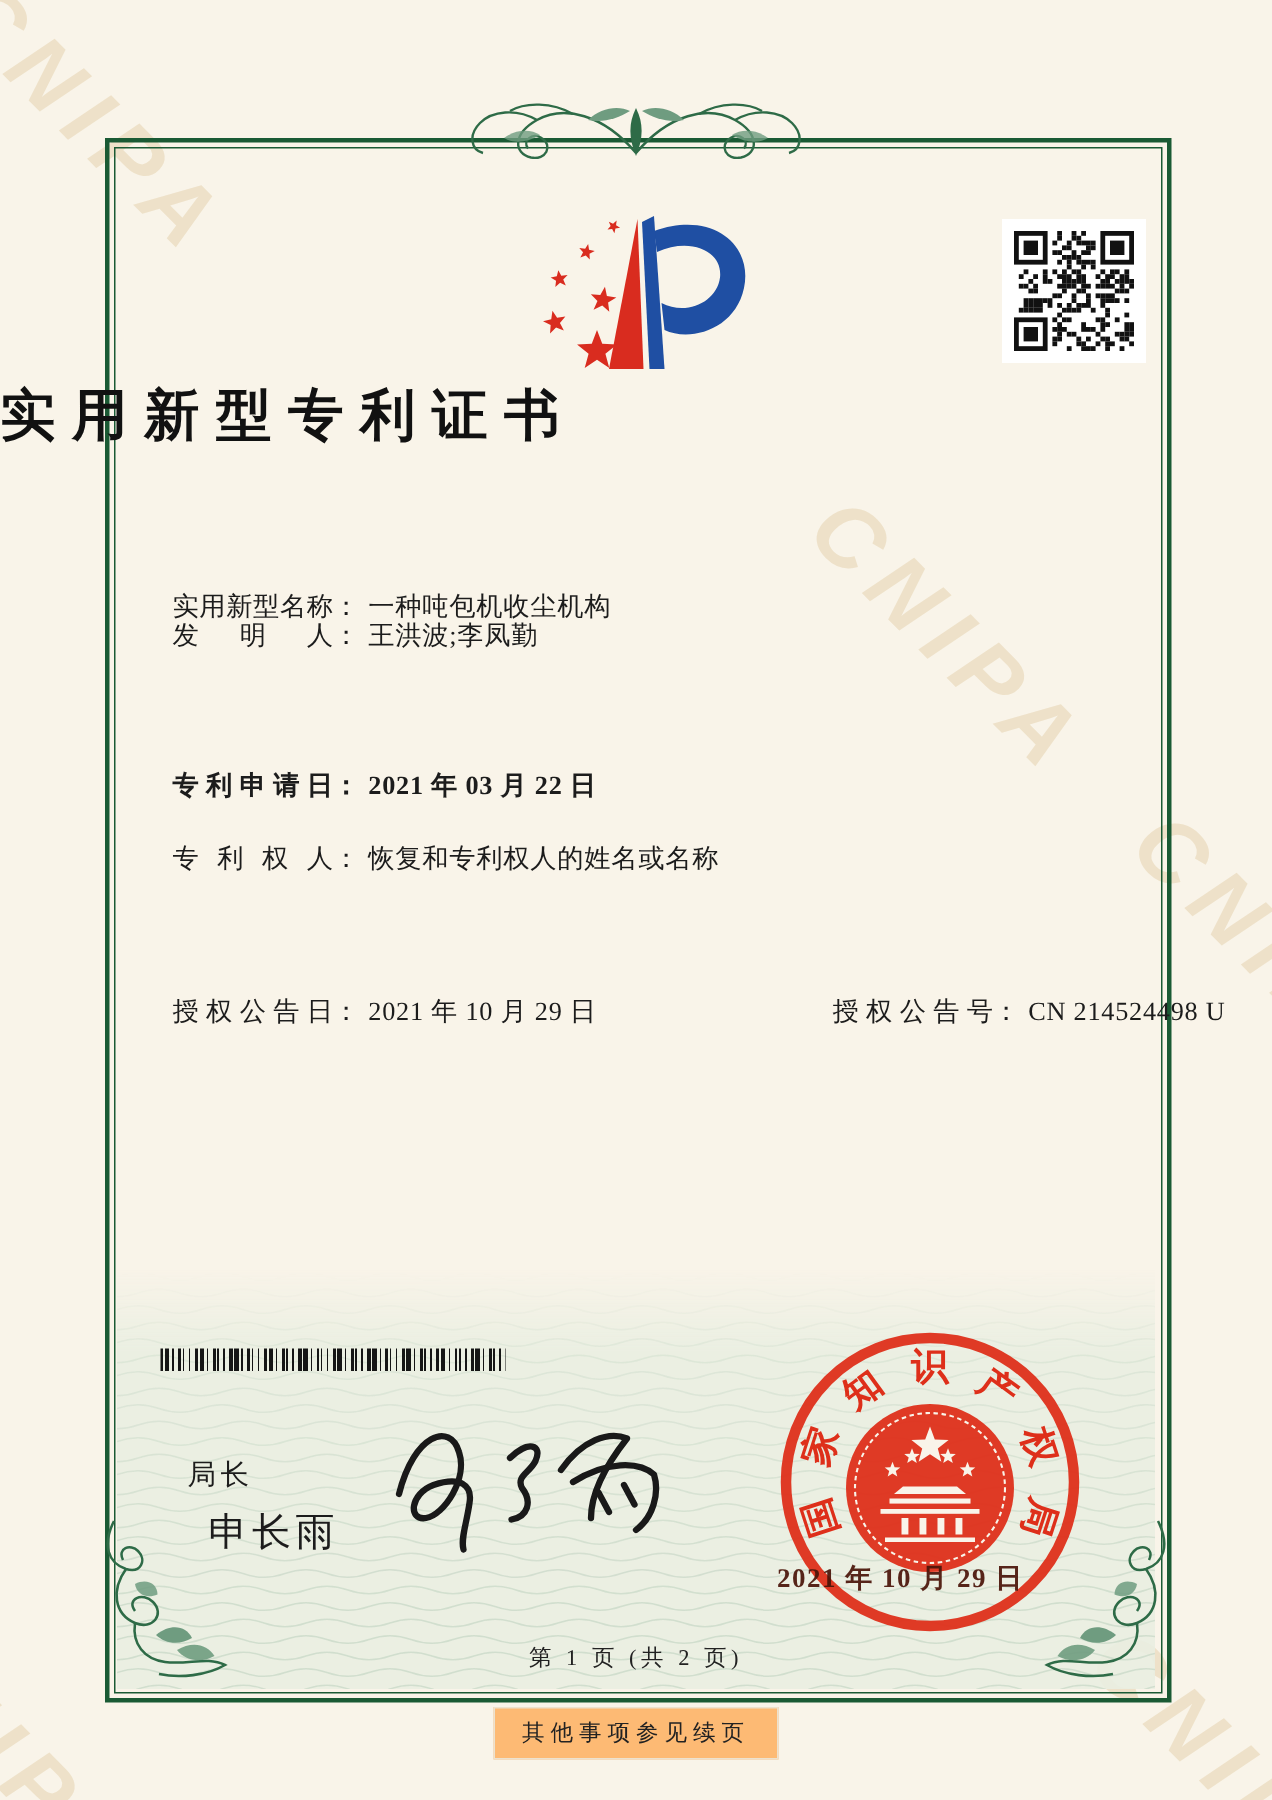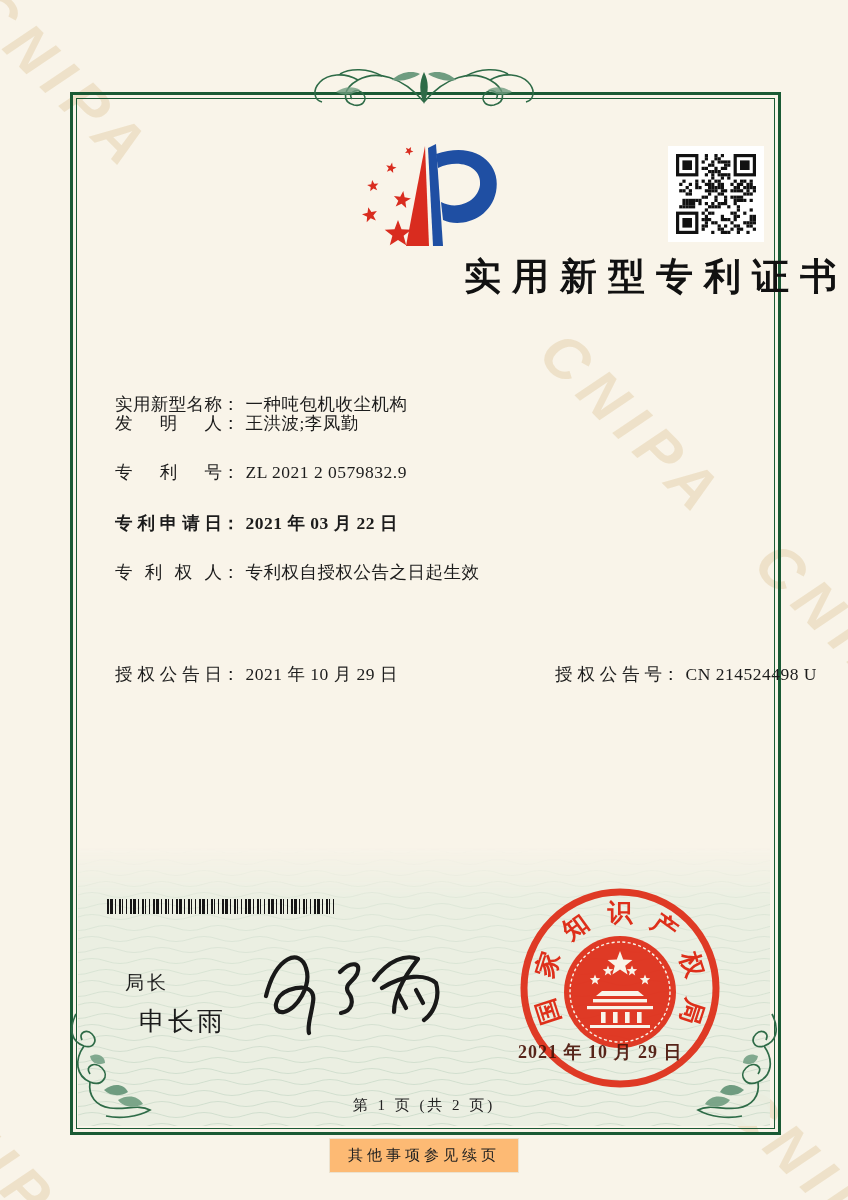--- a/index.html
+++ b/index.html
@@ -18,21 +18,21 @@
     border:3px solid #1a5a34; z-index:3;}
   .frame-inner{position:absolute; inset:3px; border:1px solid #1a5a34;}
   .waves{position:absolute; left:78px; top:846px; width:692px; height:280px; z-index:2;
     -webkit-mask-image:linear-gradient(180deg,transparent 0,#000 55px);
     mask-image:linear-gradient(180deg,transparent 0,#000 55px);}
   .ornament{position:absolute; z-index:4;}
   .cert-no{position:absolute; left:115px; top:150px; font-size:17px; letter-spacing:1px; z-index:5;}
   .logo{position:absolute; left:346px; top:138px; width:164px; height:116px; z-index:5;}
   .qr{position:absolute; left:668px; top:146px; width:96px; height:96px; background:#fff; z-index:5;}
   .qr svg{position:absolute; left:4px; top:4px;}
-  .title{position:absolute; left:0; right:0; top:252px; text-align:right; font-size:37px;
+  .title{position:absolute; left:0; right:0; top:252px; text-align:left; font-size:37px;
     font-weight:bold; letter-spacing:11px; z-index:5; color:#111;font-family:Liberation Mono, monospace;}
   .frow{position:absolute; left:115px; font-size:17.5px; z-index:5; white-space:nowrap;}
   .f-label{display:inline-block; width:107px; text-align:justify; text-align-last:justify; vertical-align:top;}
   .f-colon{display:inline-block; margin-right:6px;}
   .f-value{letter-spacing:.5px;}
   .grant-right{position:absolute; left:440px; top:0; white-space:nowrap;}
   .paras{position:absolute; left:100px; top:699px; width:650px; font-size:17px;
     line-height:26px; text-align:justify; z-index:5;}
   .paras p{margin:0; text-indent:2em;}
   .barcode{position:absolute; left:107px; top:899px; width:230px; height:15px; z-index:5;
@@ -353,28 +353,25 @@
       </svg>
     </div>
   <div class="title">实用新型专利证书</div>
 
   <div class="frow" style="top:358px;margin-top:34px;">
     <span class="f-label">实用新型名称</span><span class="f-colon">：</span><span class="f-value">一种吨包机收尘机构</span>
   </div>
   <div class="frow" style="top:411px;">
     <span class="f-label">发明人</span><span class="f-colon">：</span><span class="f-value">王洪波;李凤勤</span>
   </div>
-  <div class="frow" style="top:460px;">
-    <span class="f-label">专利号</span><span class="f-colon">：</span><span class="f-value">ZL 2021 2 0579832.9</span>
-  </div>
   <div class="frow" style="top:511px;font-weight:bold;">
     <span class="f-label">专利申请日</span><span class="f-colon">：</span><span class="f-value">2021 年 03 月 22 日</span>
   </div>
   <div class="frow" style="top:560px;">
-    <span class="f-label">专利权人</span><span class="f-colon">：</span><span class="f-value">专利权自授权公告之日起生效</span>
+    <span class="f-label">专利权人</span><span class="f-colon">：</span><span class="f-value">恢复和专利权人的姓名或名称</span>
   </div>
 
   <div class="frow" style="top:662px; width:660px;">
     <span class="f-label">授权公告日</span><span class="f-colon">：</span><span class="f-value">2021 年 10 月 29 日</span>
     <span class="grant-right">
       <span class="f-label">授权公告号</span><span class="f-colon">：</span><span class="f-value">CN 214524498 U</span>
     </span>
   </div>
 
 

